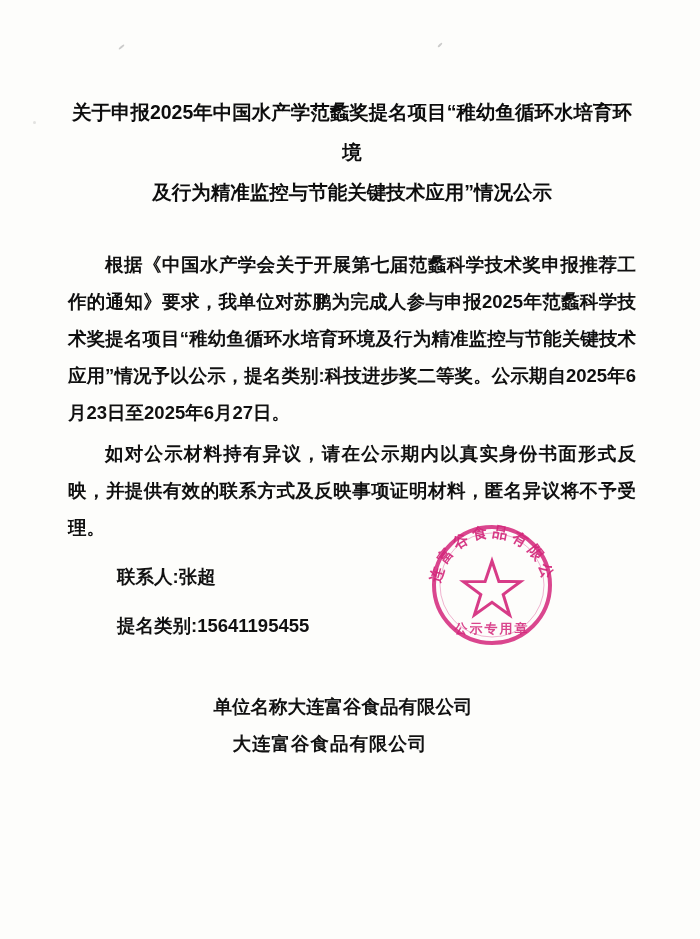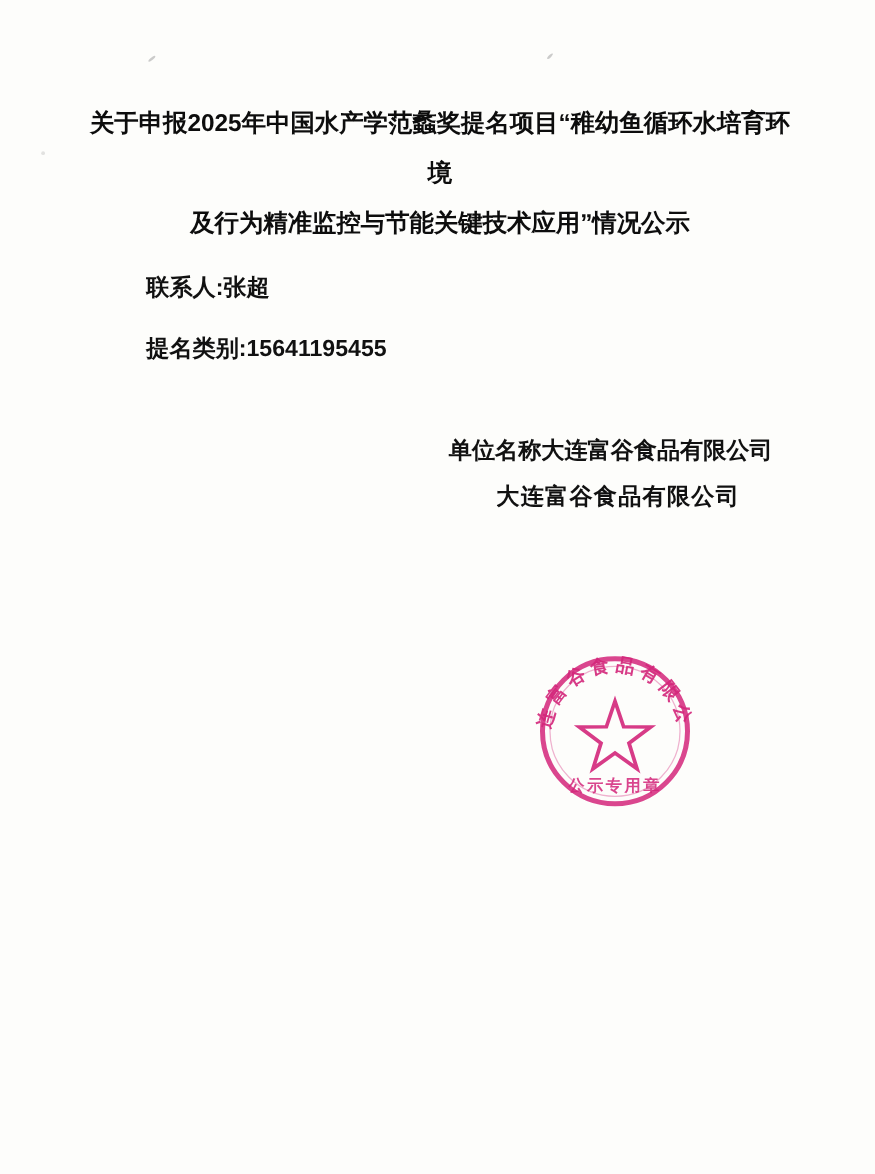--- a/index.html
+++ b/index.html
@@ -29,21 +29,21 @@
     border-radius: 50%;
     opacity: 0.75;
   }
   .scan-mark.m1 { left: 118px; top: 46px; width: 7px; height: 2px; transform: rotate(-40deg); }
   .scan-mark.m2 { left: 437px; top: 44px; width: 6px; height: 2px; transform: rotate(-45deg); }
   .scan-mark.m3 { left: 33px; top: 121px; width: 3px; height: 3px; opacity: .4;}
 
   .content {
     position: absolute;
     left: 68px;
-    top: 79px;
+    top: 92px;
     width: 568px;
   }
 
   .doc-title {
     font-family: "Liberation Sans", "DejaVu Sans", sans-serif;
     font-weight: bold;
     font-size: 19.5px;
     line-height: 40px;
     text-align: center;
     letter-spacing: 0px;
@@ -82,21 +82,21 @@
     text-indent: 2em;
     margin: 12px;
   }
 
   .signature {
     margin-top: 44px;
     font-size: 18.5px;
     line-height: 37px;
     font-family: "Liberation Sans", "DejaVu Sans", sans-serif;
     font-weight: 600;
-    text-align: right;
+    text-align: center;
     padding-right: 18px;
   }
   .signature .sig-line {
     display: block;
   }
   .signature .sig-date {
     display: block;
     padding-right: 26px;
     letter-spacing: 1px;
   }
@@ -126,20 +126,24 @@
   <span class="scan-mark m2"></span>
   <span class="scan-mark m3"></span>
 
   <div class="content">
 
     <div class="doc-title">
       <span>关于申报2025年中国水产学范蠡奖提名项目“稚幼鱼循环水培育环境</span>
       <span class="line2">及行为精准监控与节能关键技术应用”情况公示</span>
     </div>
 
+    <div class="body-block">
+      <p class="para">根据《中国水产学会关于开展第七届范蠡科学技术奖申报推荐工作的通知》要求，我单位对苏鹏为完成人参与申报2025年范蠡科学技术奖提名项目“稚幼鱼循环水培育环境及行为精准监控与节能关键技术应用”情况予以公示，提名类别:科技进步奖二等奖。公示期自2025年6月23日至2025年6月27日。</p>
+      <p class="para second">如对公示材料持有异议，请在公示期内以真实身份书面形式反映，并提供有效的联系方式及反映事项证明材料，匿名异议将不予受理。</p>
+    </div>
 
     <div class="contact-block">
       <p class="contact-line">联系人:张超</p>
       <p class="contact-line">提名类别:15641195455</p>
     </div>
 
     <div class="signature">
       <span class="sig-line">单位名称大连富谷食品有限公司</span>
       <span class="sig-date">大连富谷食品有限公司</span>
     </div>

